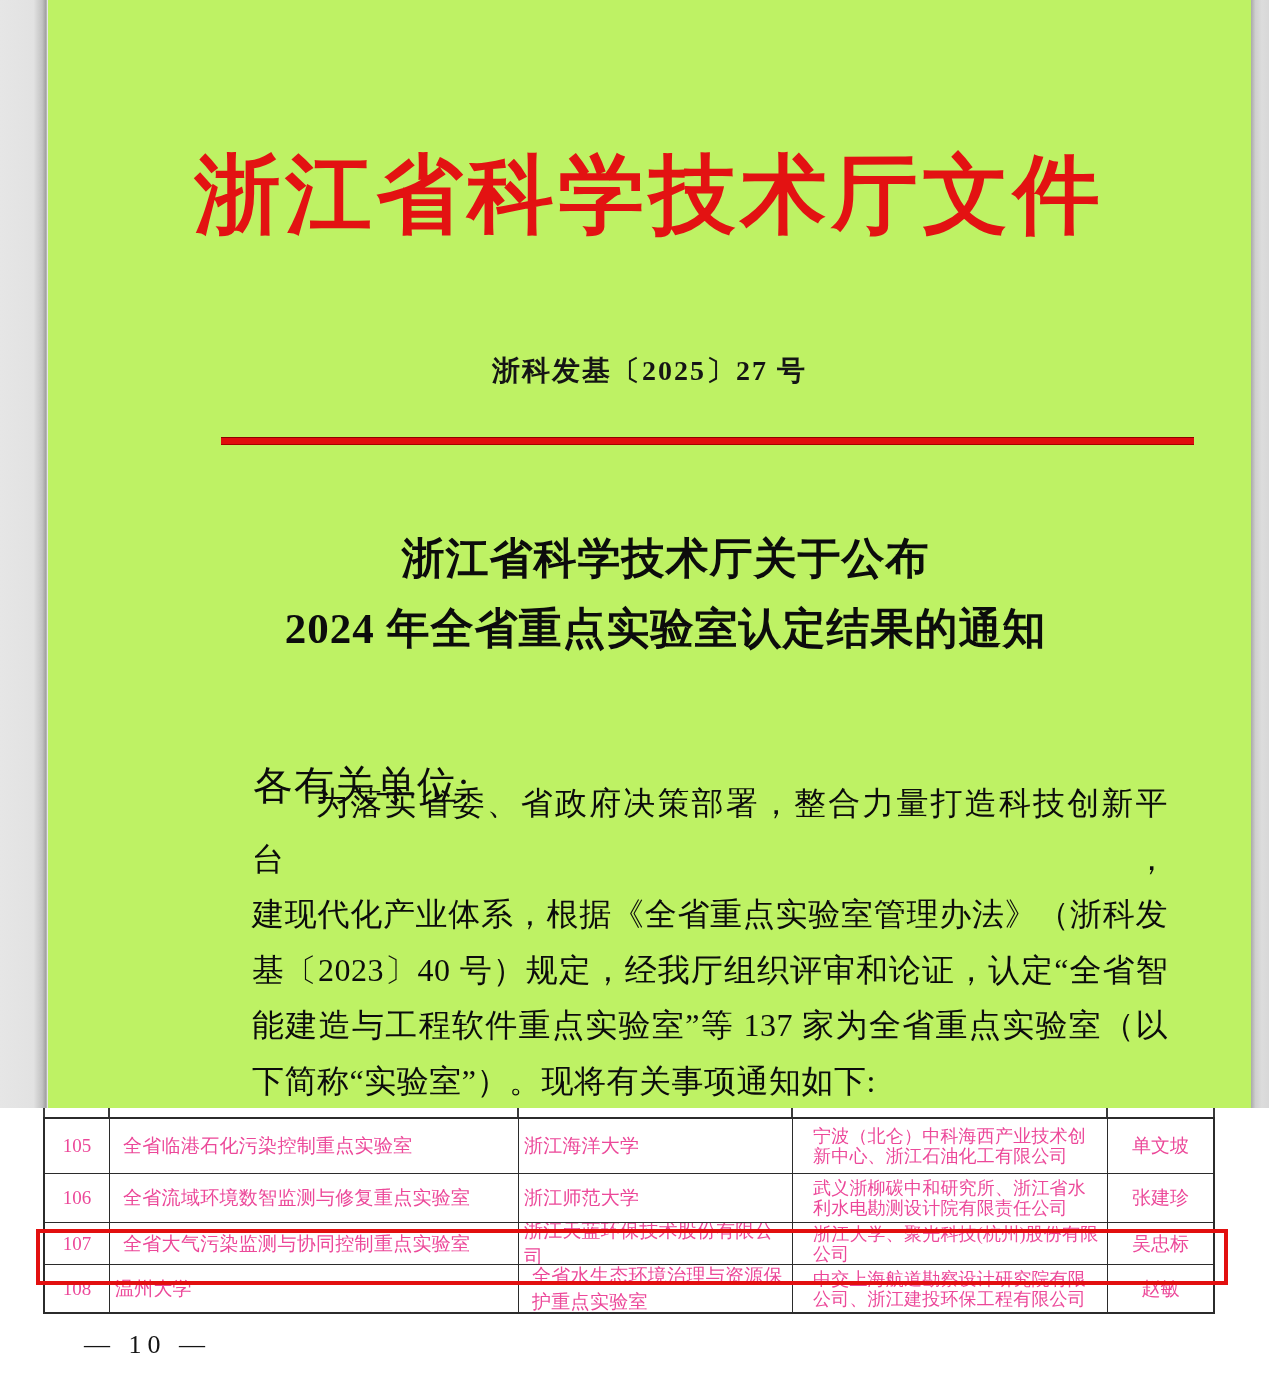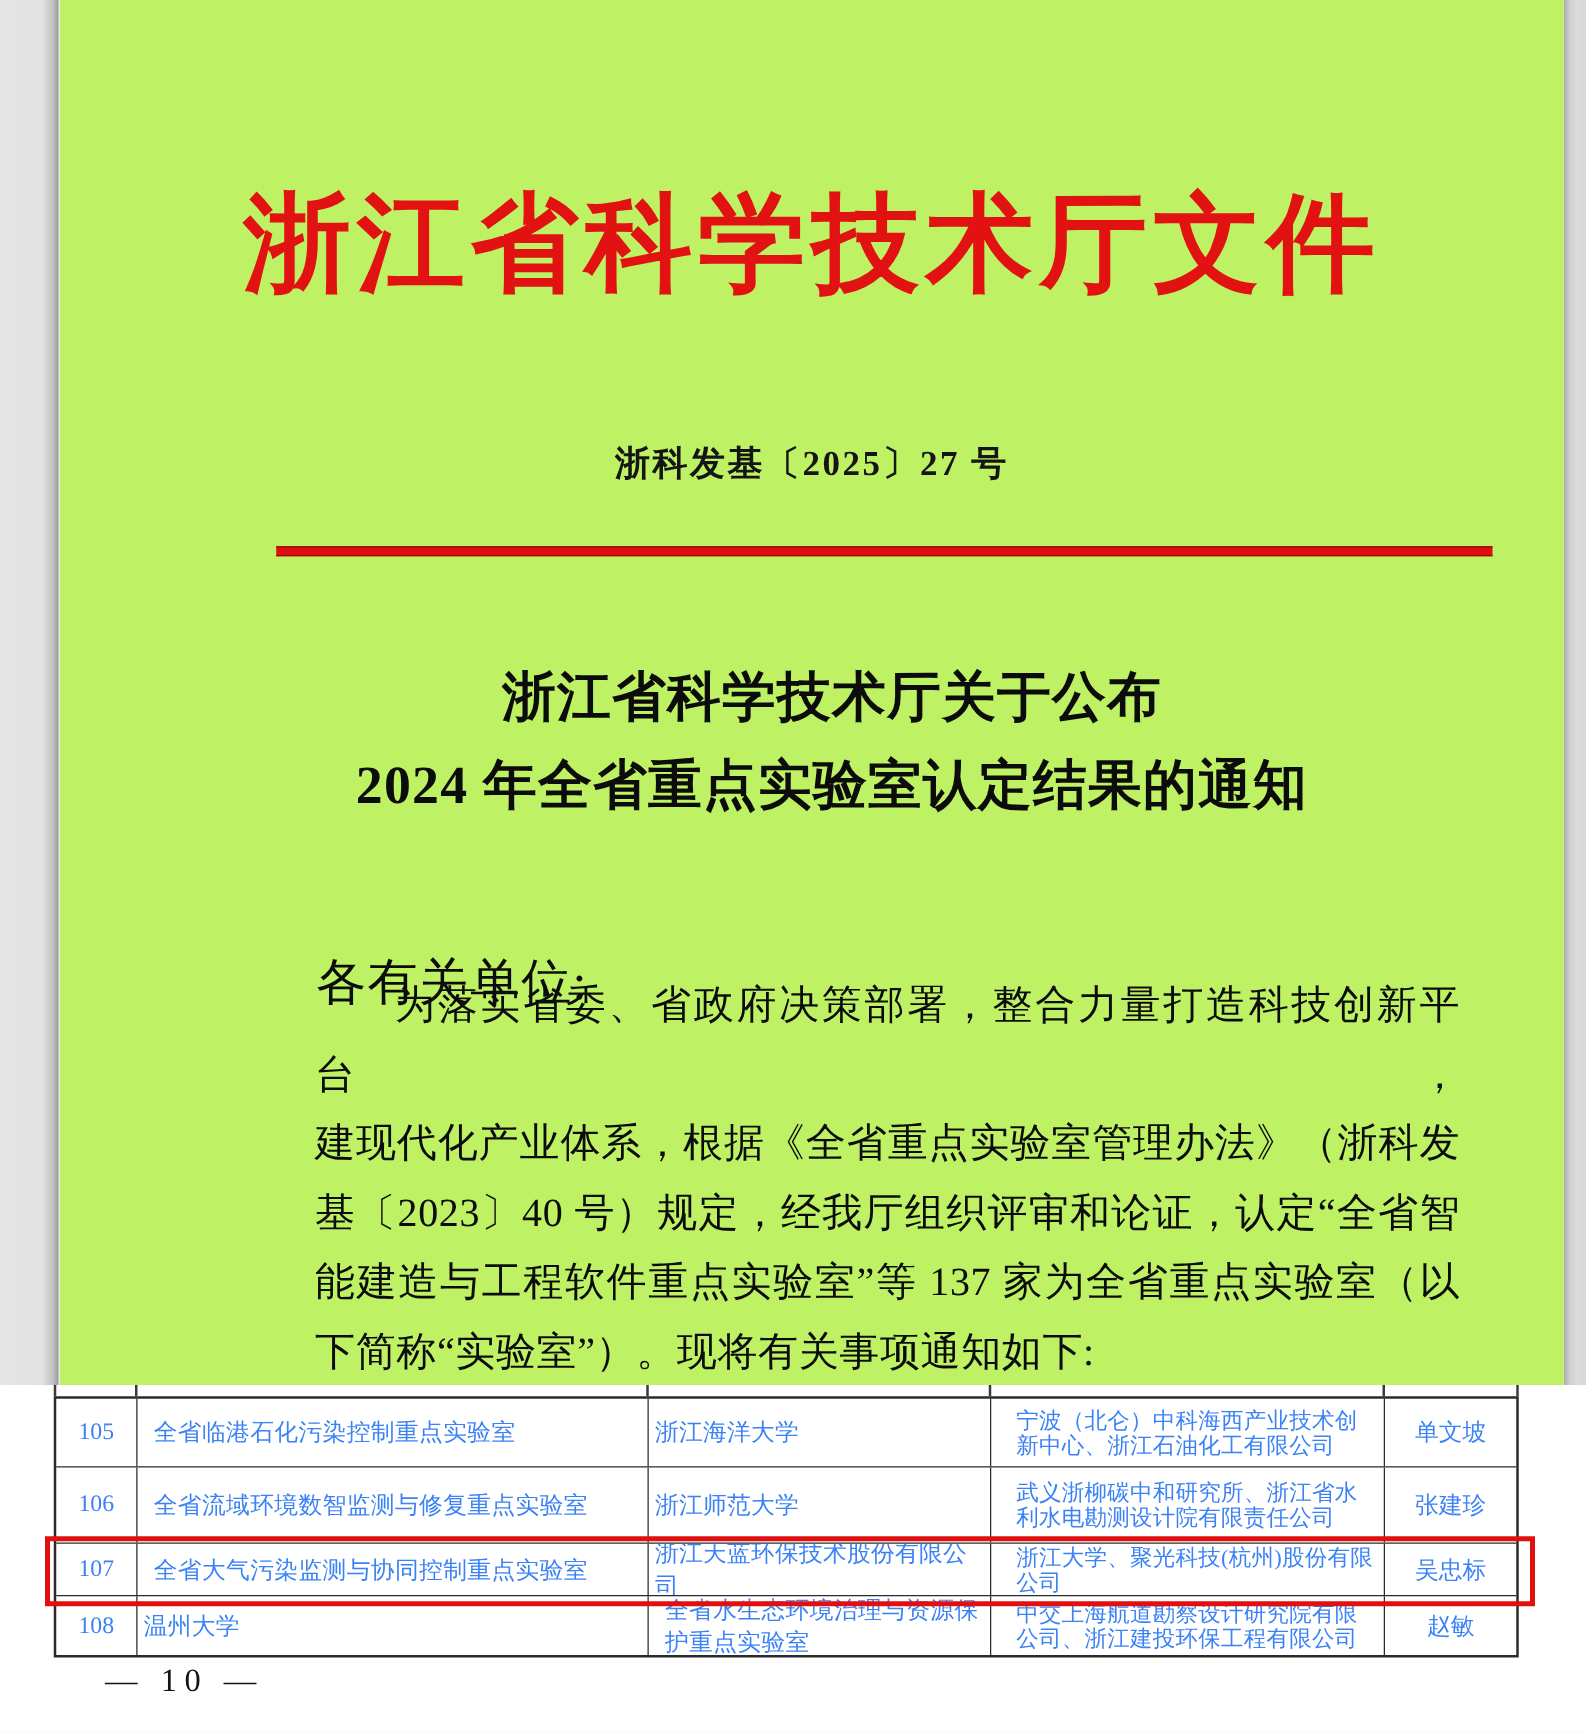--- a/index.html
+++ b/index.html
@@ -59,29 +59,29 @@
   .table-section { position: absolute; left: 0; top: 1108px; width: 1269px; height: 278px; background: #ffffff; }
   .results-table {
     position: absolute; left: 43px; top: 9px; width: 1172px;
     border: 2px solid #2b2b2b;
   }
   .t-row { display: grid; grid-template-columns: 65px 409px 274px 315px 105px; }
   .t-row + .t-row { border-top: 1.5px solid #2b2b2b; }
   .t-cell {
     border-right: 1.5px solid #2b2b2b;
     display: flex; align-items: center;
-    font-size: 19px; color: #3b82f6; overflow: hidden;
+    font-size: 19px; color: #ec4899; overflow: hidden;
   }
   .t-cell:last-child { border-right: none; }
   .c-no   { justify-content: center; }
   .c-lab  { padding-left: 13px; font-size: 19px; letter-spacing: 0.3px; }
   .c-inst { padding-left: 5px; letter-spacing: 0.2px; }
   .c-part { padding-left: 8px; padding-right: 4px; font-size: 18px; line-height: 20px; letter-spacing: 0.2px; margin-left: 12px; }
   .c-head { justify-content: center; }
-  .r1 { height: 54px; } .r2 { height: 61px; } .r3 { height: 42px; } .r4 { height: 48px; }
+  .r1 { height: 54px; } .r2 { height: 49px; } .r3 { height: 42px; } .r4 { height: 48px; }
 
   
   .stub { position: absolute; width: 2px; height: 9px; top: 0; background: #3a3a3a; }
 
   .highlight-box {
     position: absolute; left: 36px; top: 121px; width: 1192px; height: 56px;
     border: 4px solid #e20f0f; background: transparent;
   }
 
   .page-number {

